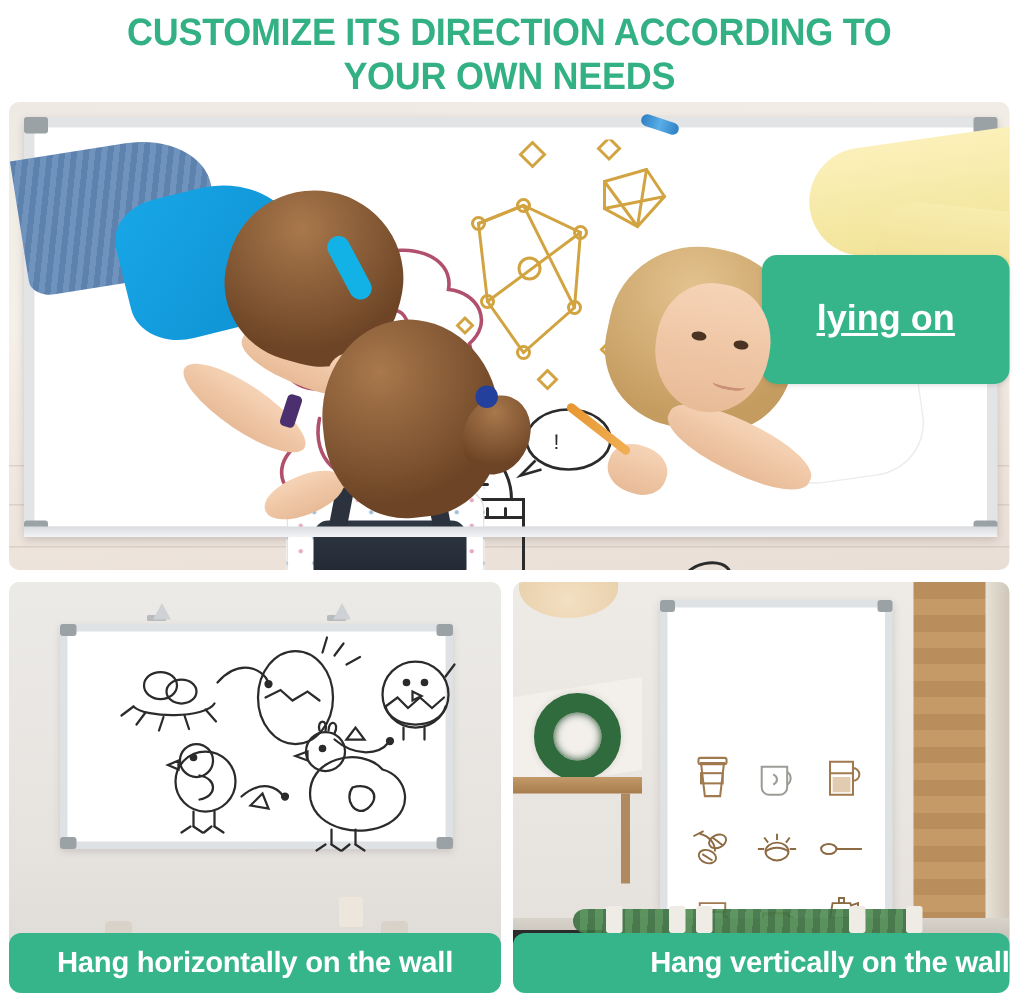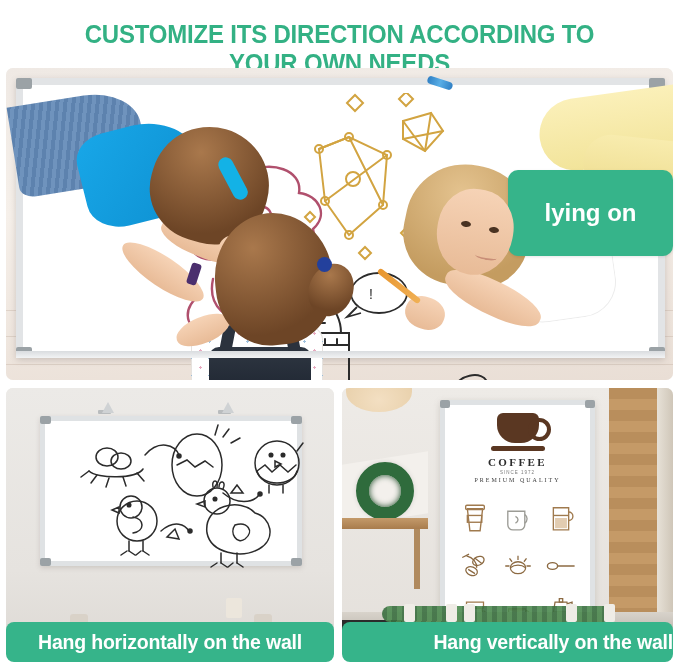--- a/index.html
+++ b/index.html
@@ -7,21 +7,21 @@
     width: 679px; height: 662px;
     background: #ffffff;
     font-family: "Liberation Sans", sans-serif;
     overflow: hidden;
     position: relative;
   }
 
   
   .title-block {
     width: 679px;
-    padding-top: 20px;
+    padding-top: 8px;
     text-align: center;
   }
   .title-line {
     color: #33b184;
     font-weight: bold;
     font-size: 25.5px;
     letter-spacing: -0.2px;
     line-height: 29px;
     transform: scaleX(0.94);
     white-space: nowrap;
@@ -264,20 +264,21 @@
   .badge-lying{
     position:absolute; left:508px; top:170px;
     width:165px; height:86px;
     background:#36b48a; border-radius:10px;
     display:flex; align-items:center; justify-content:center;
     box-shadow:0 1px 3px rgba(0,0,0,.10);
   }
   .badge-lying span{
     color:#fff; font-weight:bold; font-size:24px; line-height:28px;
     text-align:center;
+    text-decoration:underline;
   }
   .bar-label{
     position:absolute; height:40px; bottom:0;
     background:#36b48a; border-radius:8px;
     display:flex; align-items:center; justify-content:center;
   }
   .bar-bl{ left:6px; width:328px; }
   .bar-br{ left:342px; width:331px;justify-content:flex-end; }
   .bar-label span{ color:#fff; font-weight:bold; font-size:19.5px;
     letter-spacing:-0.2px; white-space:nowrap; }
@@ -500,27 +501,20 @@
   <div class="shelf-leg"></div>
   <div class="beam"></div>
   <div class="curtain"></div>
 
   <div class="wb-v">
     <div class="frame-corner fc-tl"></div>
     <div class="frame-corner fc-tr"></div>
     <div class="frame-corner fc-bl"></div>
     <div class="frame-corner fc-br"></div>
 
-    <div class="coffee-logo">
-      <div class="cup-ico"></div>
-      <div class="cup-saucer"></div>
-      <div class="coffee-word">COFFEE</div>
-      <div class="coffee-since">SINCE 1972</div>
-      <div class="coffee-prem">PREMIUM QUALITY</div>
-    </div>
 
     <div class="coffee-grid">
       <svg class="ci" viewBox="0 0 40 40">
         <g fill="none" stroke="#a07a4e" stroke-width="1.6">
           <path d="M11 9 h18 l-3 26 h-12 Z"></path>
           <rect x="9" y="5" width="22" height="5" rx="1.5"></rect>
           <rect x="11" y="17" width="17" height="8"></rect>
         </g>
       </svg>
       <svg class="ci" viewBox="0 0 40 40">

